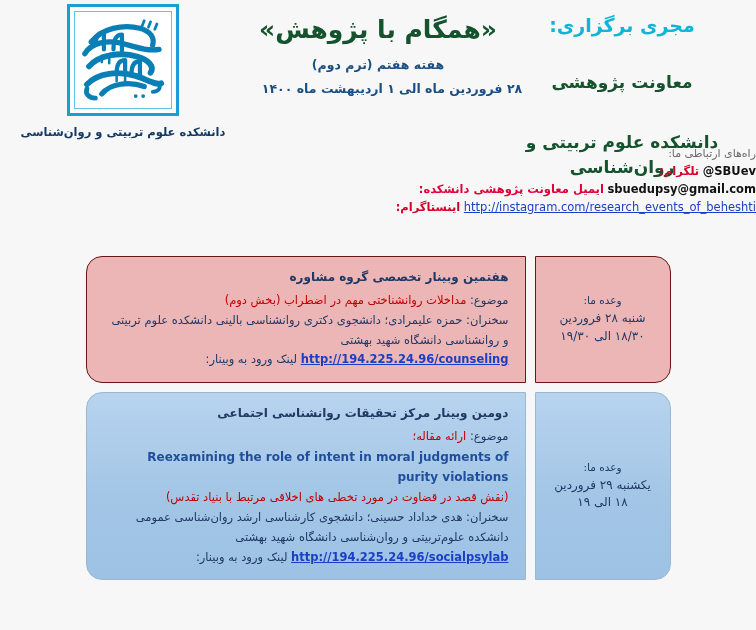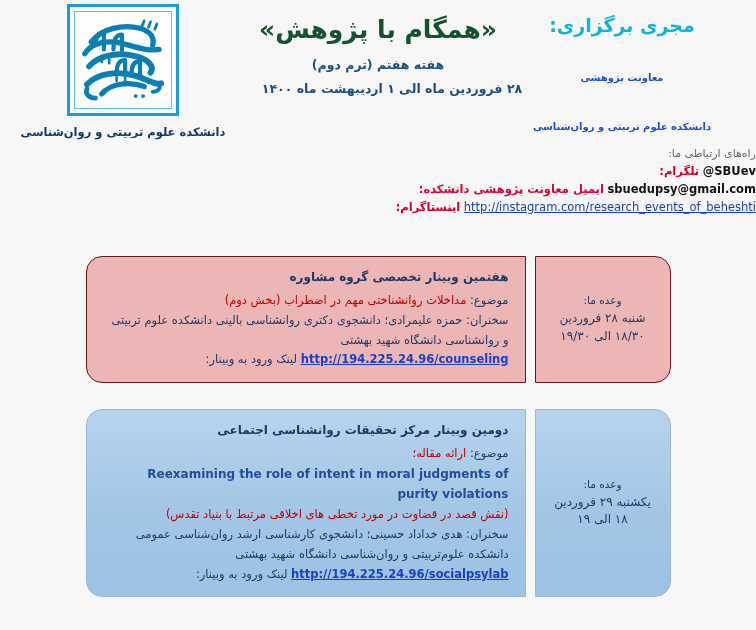--- a/index.html
+++ b/index.html
@@ -98,23 +98,23 @@
     width: 240px;
     direction: rtl;
   }
   .org-label {
     font-size: 19px;
     font-weight: bold;
     color: #0fb5d6;
     margin-bottom: 4px;
   }
   .org-line {
-    font-size: 10px;
-    font-weight: bold;
-    color: #1d4ed8;
+    font-size: 17px;
+    font-weight: bold;
+    color: #14532d;
     line-height: 1.5;
     margin-top: 34px;
   }
 
   
   .contact-block {
     position: absolute;
     top: 147px;
     left: 0;
     right: 0;
@@ -161,21 +161,21 @@
     top: 256px;
     left: 0;
     right: 0;
   }
   .w-row {
     display: flex;
     flex-direction: row-reverse;
     justify-content: center;
     align-items: stretch;
     gap: 9px;
-    margin-bottom: 26px;
+    margin-bottom: 9px;
   }
 
   .when-card {
     width: 136px;
     box-sizing: border-box;
     padding: 16px 8px;
     display: flex;
     flex-direction: column;
     justify-content: center;
     align-items: center;

